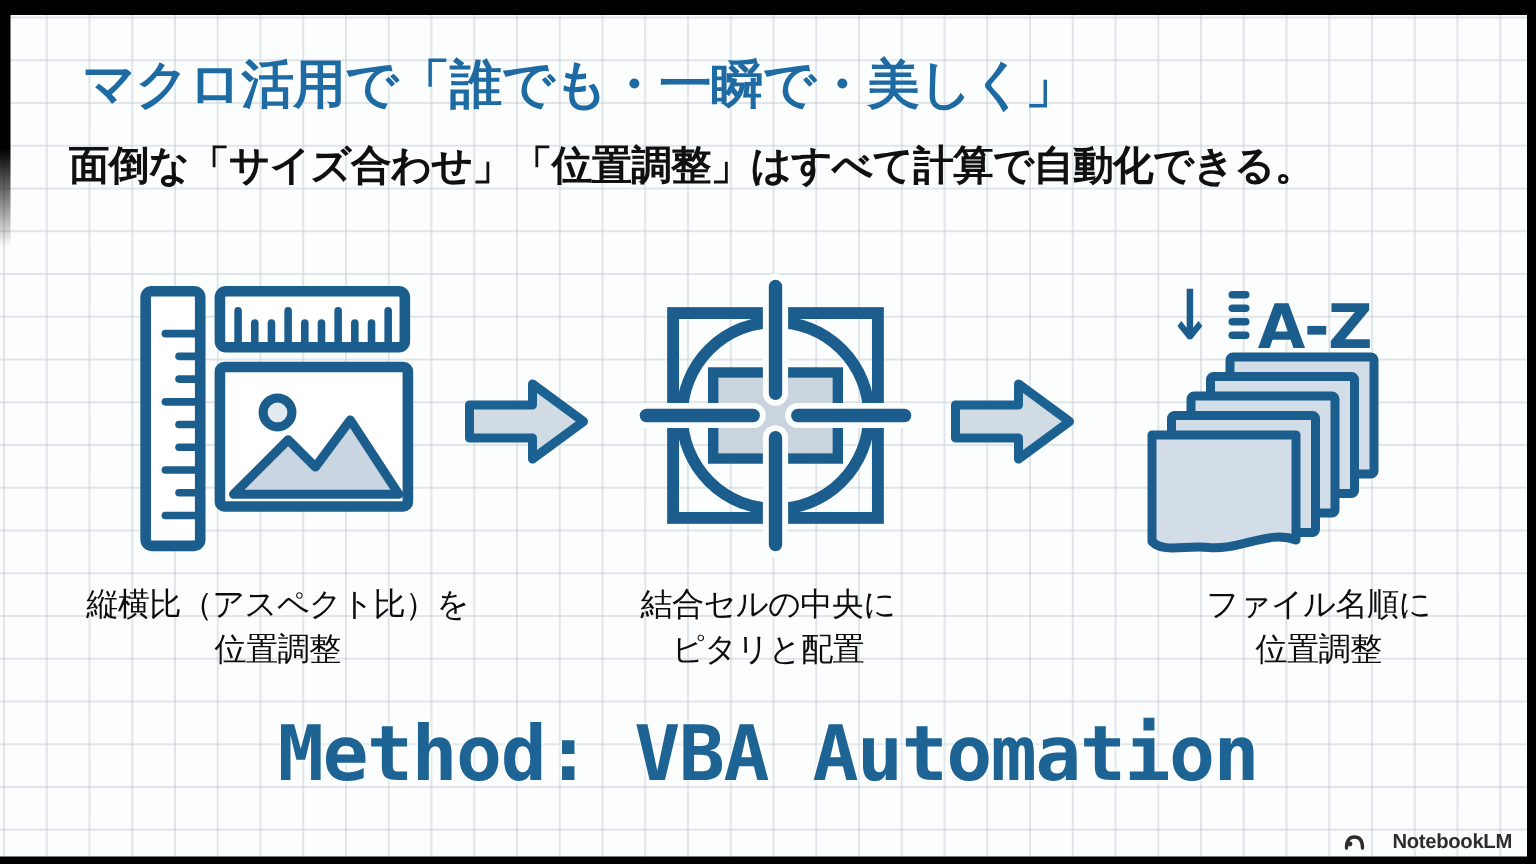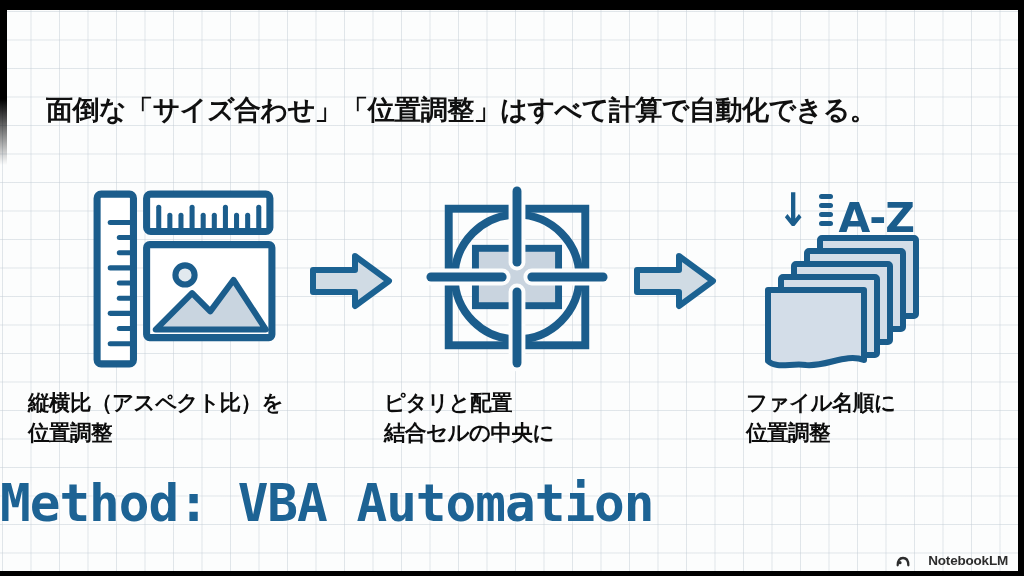--- a/index.html
+++ b/index.html
@@ -27,22 +27,22 @@
     position:absolute;left:55px;top:33px;
     font-size:35px;font-weight:800;color:#1e6ba3;letter-spacing:-0.5px;white-space:nowrap;
   }
   .subtitle{
     position:absolute;left:46px;top:92px;
     font-size:27px;font-weight:800;color:#101010;letter-spacing:-0.5px;white-space:nowrap;
   }
 
   .icon-wrap{position:absolute;}
   .caption{
-    position:absolute;top:388px;text-align:left;
-    font-size:21.5px;font-weight:700;color:#0d0d0d;line-height:1.4;letter-spacing:-0.5px;
+    position:absolute;top:388px;text-align:center;
+    font-size:21.5px;font-weight:400;color:#0d0d0d;line-height:1.4;letter-spacing:-0.5px;
   }
   .cap1{left:28px;width:314px;}
   .cap2{left:384px;width:256px;}
   .cap3{left:746px;width:266px;}
 
   .sort-label{
     position:absolute;left:774px;top:186px;height:48px;
     display:flex;align-items:center;gap:6px;z-index:2;
   }
   .sort-arrow{
@@ -50,39 +50,40 @@
     font-family:"DejaVu Sans",sans-serif;transform:scaleX(0.8);
   }
   .sort-dashes{display:flex;flex-direction:column;gap:4.5px;}
   .sort-dashes i{display:block;width:14px;height:4.5px;border-radius:2.5px;background:#1b5d8c;}
   .sort-az{
     font-size:41px;font-weight:700;color:#1b5d8c;letter-spacing:-1px;
     font-family:"DejaVu Sans",sans-serif;line-height:1;margin-top:16px;
   }
 
   .method{
-    position:absolute;left:0;top:474px;width:100%;
+    position:absolute;left:0;top:474px;width:100%;text-align:center;
     font-family:"DejaVu Sans Mono","Liberation Mono",monospace;
     font-size:51px;font-weight:700;color:#1d6394;letter-spacing:-1px;
     text-shadow:0 0 6px rgba(255,255,255,0.95), 0 0 2px rgba(255,255,255,0.9);
     white-space:nowrap;
   }
 
   .footer{
     position:absolute;right:16px;bottom:8px;z-index:31;
     display:flex;align-items:center;gap:17px;
     font-size:13.5px;font-weight:700;color:#2d2d2d;letter-spacing:-0.2px;
   }
 </style>
 </head>
 <body>
 
 <div class="stage">
   <div class="slide"></div>
 
+  <div class="title">マクロ活用で「誰でも・一瞬で・美しく」</div>
   <div class="subtitle">面倒な「サイズ合わせ」「位置調整」はすべて計算で自動化できる。</div>
 
   <div class="icon-wrap" style="left:88px;top:182px;">
     <svg width="192" height="192" viewBox="0 0 190 190" fill="none" stroke="#1b5d8c" stroke-linecap="round" stroke-linejoin="round">
 
       <rect x="9" y="12" width="36" height="168" rx="4" stroke-width="7" fill="#ffffff"></rect>
       <g stroke-width="5">
         <line x1="44" y1="40" x2="22" y2="40"></line>
         <line x1="44" y1="55" x2="31" y2="55"></line>
         <line x1="44" y1="70" x2="31" y2="70"></line>
@@ -165,22 +166,22 @@
       <rect x="23" y="45" width="96" height="78" rx="2"></rect>
       <path d="M10 58 L106 58 L106 128 C88 121 68 135 48 133 C33 131 18 137 10 129 Z"></path>
     </svg>
   </div>
 
   <div class="caption cap1">
     <div>縦横比（アスペクト比）を</div>
     <div>位置調整</div>
   </div>
   <div class="caption cap2">
+    <div>結合セルの中央に</div>
     <div>ピタリと配置</div>
-    <div>結合セルの中央に</div>
   </div>
   <div class="caption cap3">
     <div>ファイル名順に</div>
     <div>位置調整</div>
   </div>
 
   <div class="method">Method: VBA Automation</div>
 
   <div class="footer">
     <svg width="16" height="12" viewBox="0 0 24 17">

